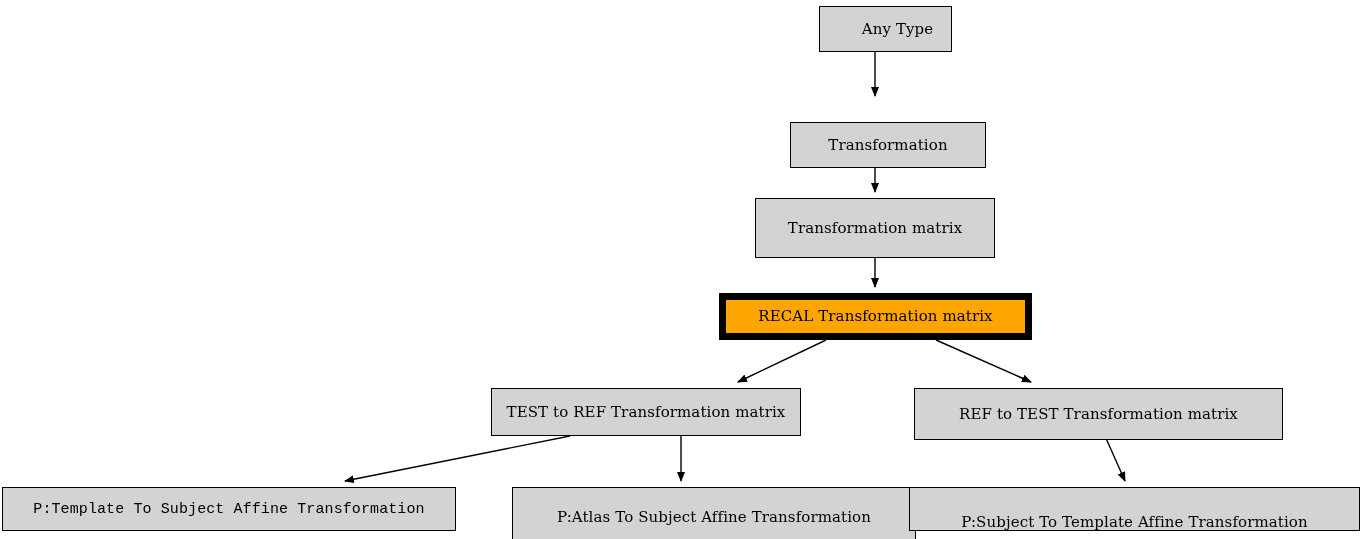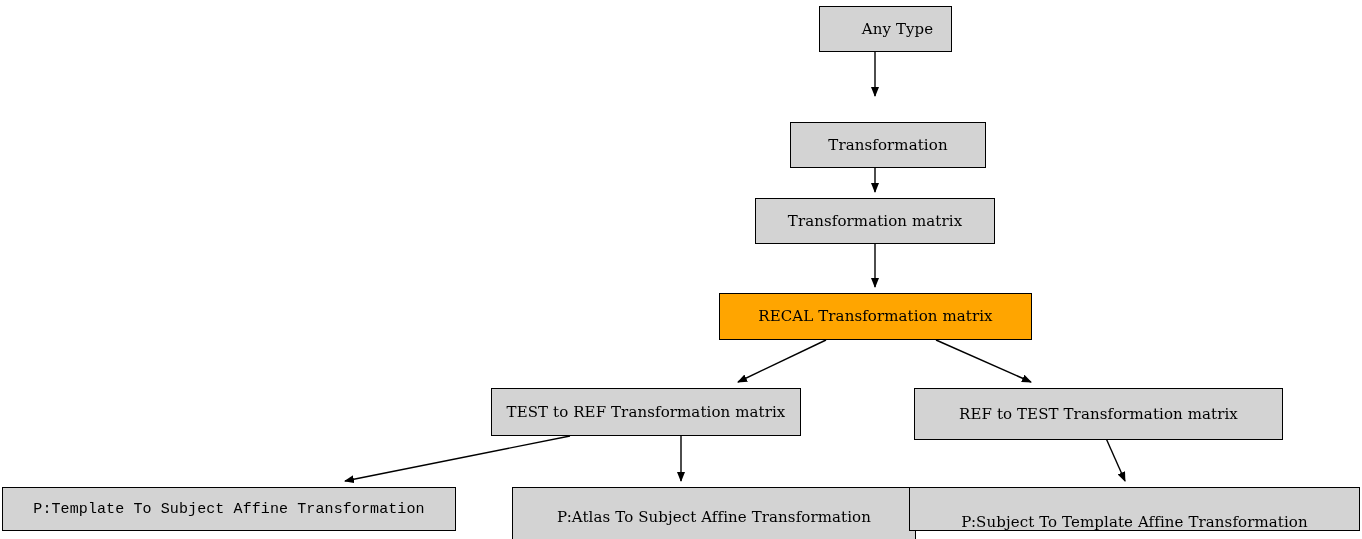--- a/index.html
+++ b/index.html
@@ -24,21 +24,21 @@
     background: #d3d3d3;
     border: 1px solid #000000;
     font-size: 15px;
     color: #000000;
     line-height: 1;
     white-space: nowrap;
     letter-spacing: 0.1px;
   }
   .node.highlight {
     background: #ffa500;
-    border: 1px solid #000000;
+    border: 7px solid #000000;
   }
   #edge-layer {
     position: absolute;
     left: 0;
     top: 0;
     width: 1362px;
     height: 539px;
     pointer-events: none;
   }
 </style>
@@ -65,21 +65,21 @@
       </g>
   </svg>
 
   <div id="nodes-group">
       <div class="node" style="left: 819px; top: 6px; width: 133px; height: 46px; padding-left: 24px;">
         <span>Any Type</span>
       </div>
       <div class="node" style="left: 790px; top: 102px; width: 196px; height: 46px; margin-top: 20px;">
         <span>Transformation</span>
       </div>
-      <div class="node" style="left: 755px; top: 198px; width: 240px; height: 46px;">
+      <div class="node" style="left: 755px; top: 198px; width: 240px; height: 60px;">
         <span>Transformation matrix</span>
       </div>
       <div class="node highlight" style="left: 719px; top: 293px; width: 313px; height: 47px;">
         <span>RECAL Transformation matrix</span>
       </div>
       <div class="node" style="left: 491px; top: 388px; width: 310px; height: 48px;">
         <span>TEST to REF Transformation matrix</span>
       </div>
       <div class="node" style="left: 914px; top: 388px; width: 369px; height: 52px;">
         <span>REF to TEST Transformation matrix</span>

